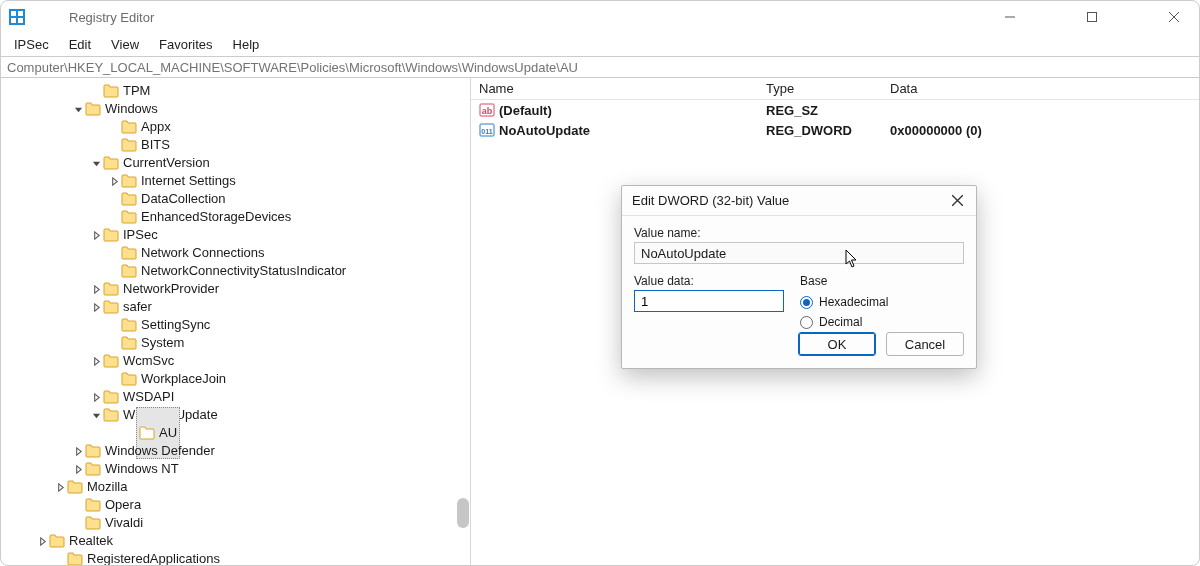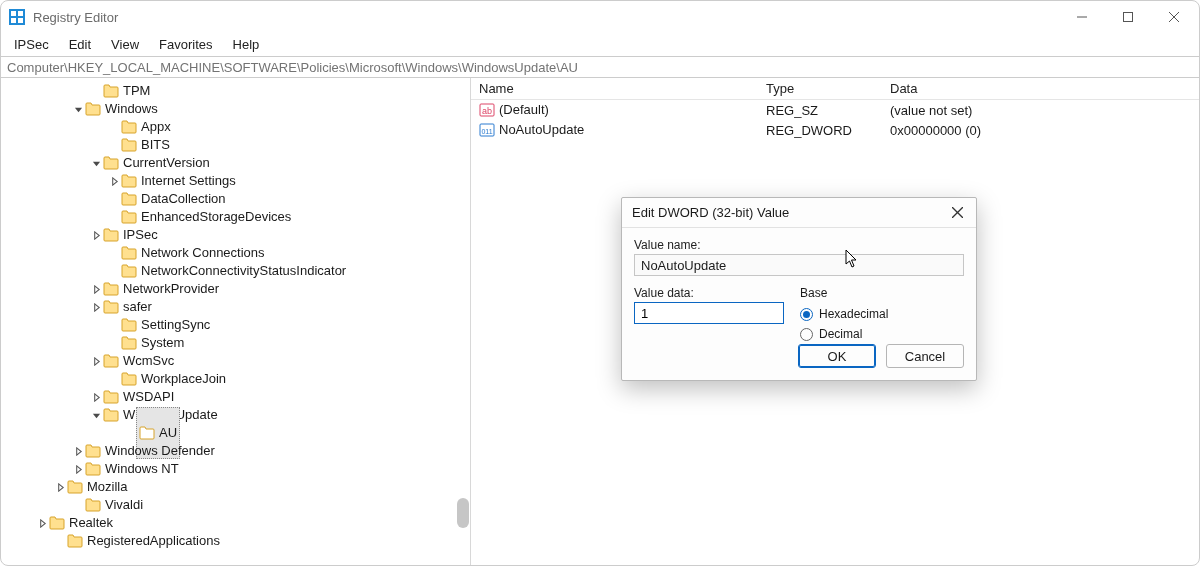--- a/index.html
+++ b/index.html
@@ -16,20 +16,21 @@
     border: 1px solid #ccc;
     border-radius: 8px;
   }
   
   .titlebar {
     display: flex;
     align-items: center;
     height: 32px;
     padding: 0 2px 0 8px;
     color: #6b6b6b;
+    gap: 36px;
   }
   .titlebar .app-icon {
     width: 16px;
     height: 16px;
     margin-right: 8px;
     display: inline-flex;
   }
   .titlebar .title { flex: 0 0 auto; }
   .titlebar .spacer { flex: 1; }
   .win-btn {
@@ -149,33 +150,33 @@
   }
   .col-name { width: 287px; }
   .col-type { width: 124px; }
   .col-data { flex: 1; }
   .list-body { flex: 1; }
   .list-row {
     display: flex;
     height: 20px;
     align-items: center;
   }
-  .list-row .cell { padding: 0 8px; display: flex; align-items: flex-start; }
+  .list-row .cell { padding: 0 8px; display: flex; align-items: center; font-weight: bold; }
   .cell-name { width: 287px; }
   .cell-type { width: 124px; }
   .cell-data { flex: 1; }
   .val-icon {
     width: 16px; height: 16px; margin-right: 4px; flex-shrink:0;
     display:inline-flex;
   }
   
   .dialog {
     position: absolute;
     left: 620px;
-    top: 196px;
+    top: 184px;
     width: 356px;
     background: #fdfdfd;
     border: 1px solid #b8b8b8;
     border-radius: 2px;
     box-shadow: 0 8px 24px rgba(0,0,0,0.25);
   }
   .dialog-title {
     height: 30px;
     display: flex;
     align-items: center;
@@ -637,20 +638,32 @@
         </div>
         <div class="tree-row">
           <span class="ind" style="width: 70px;"></span>
           <span class="expander"></span>
           <span class="label-wrap">
             <span class="folder-icon">
               <svg viewBox="0 0 16 14">
                 <path d="M1 3 L1 12 Q1 13 2 13 L14 13 Q15 13 15 12 L15 4 Q15 3 14 3 L7 3 L6 1 L2 1 Q1 1 1 2 Z" fill="#ffe08f" stroke="#d7a32a" stroke-width="1"></path>
               </svg>
             </span>
+            <span class="label">Opera</span>
+          </span>
+        </div>
+        <div class="tree-row">
+          <span class="ind" style="width: 70px;"></span>
+          <span class="expander"></span>
+          <span class="label-wrap">
+            <span class="folder-icon">
+              <svg viewBox="0 0 16 14">
+                <path d="M1 3 L1 12 Q1 13 2 13 L14 13 Q15 13 15 12 L15 4 Q15 3 14 3 L7 3 L6 1 L2 1 Q1 1 1 2 Z" fill="#ffe08f" stroke="#d7a32a" stroke-width="1"></path>
+              </svg>
+            </span>
             <span class="label">Vivaldi</span>
           </span>
         </div>
         <div class="tree-row">
           <span class="ind" style="width: 34px;"></span>
           <span class="expander">
             <svg width="9" height="9" viewBox="0 0 10 10">
               <path d="M3 1 L8 5 L3 9 Z" fill="none" stroke="#5a5a5a" stroke-width="1.2"></path>
             </svg>
           </span>
@@ -690,21 +703,20 @@
           <div class="cell cell-name">
             <span class="val-icon">
               <svg viewBox="0 0 16 16">
                 <rect x="1" y="2" width="14" height="12" rx="1" fill="#fff" stroke="#d46"></rect>
                 <text x="8" y="12" text-anchor="middle" font-size="9" fill="#d46" font-family="sans-serif">ab</text>
               </svg>
             </span>
             <span>(Default)</span>
           </div>
           <div class="cell cell-type">REG_SZ</div>
-          <div class="cell cell-data">(value not set)</div>
         </div>
         <div class="list-row">
           <div class="cell cell-name">
             <span class="val-icon">
               <svg viewBox="0 0 16 16">
                 <rect x="1" y="2" width="14" height="12" rx="1" fill="#fff" stroke="#2a7bd0"></rect>
                 <text x="8" y="11.5" text-anchor="middle" font-size="7" fill="#2a7bd0" font-family="sans-serif">011</text>
               </svg>
             </span>
             <span>NoAutoUpdate</span>

